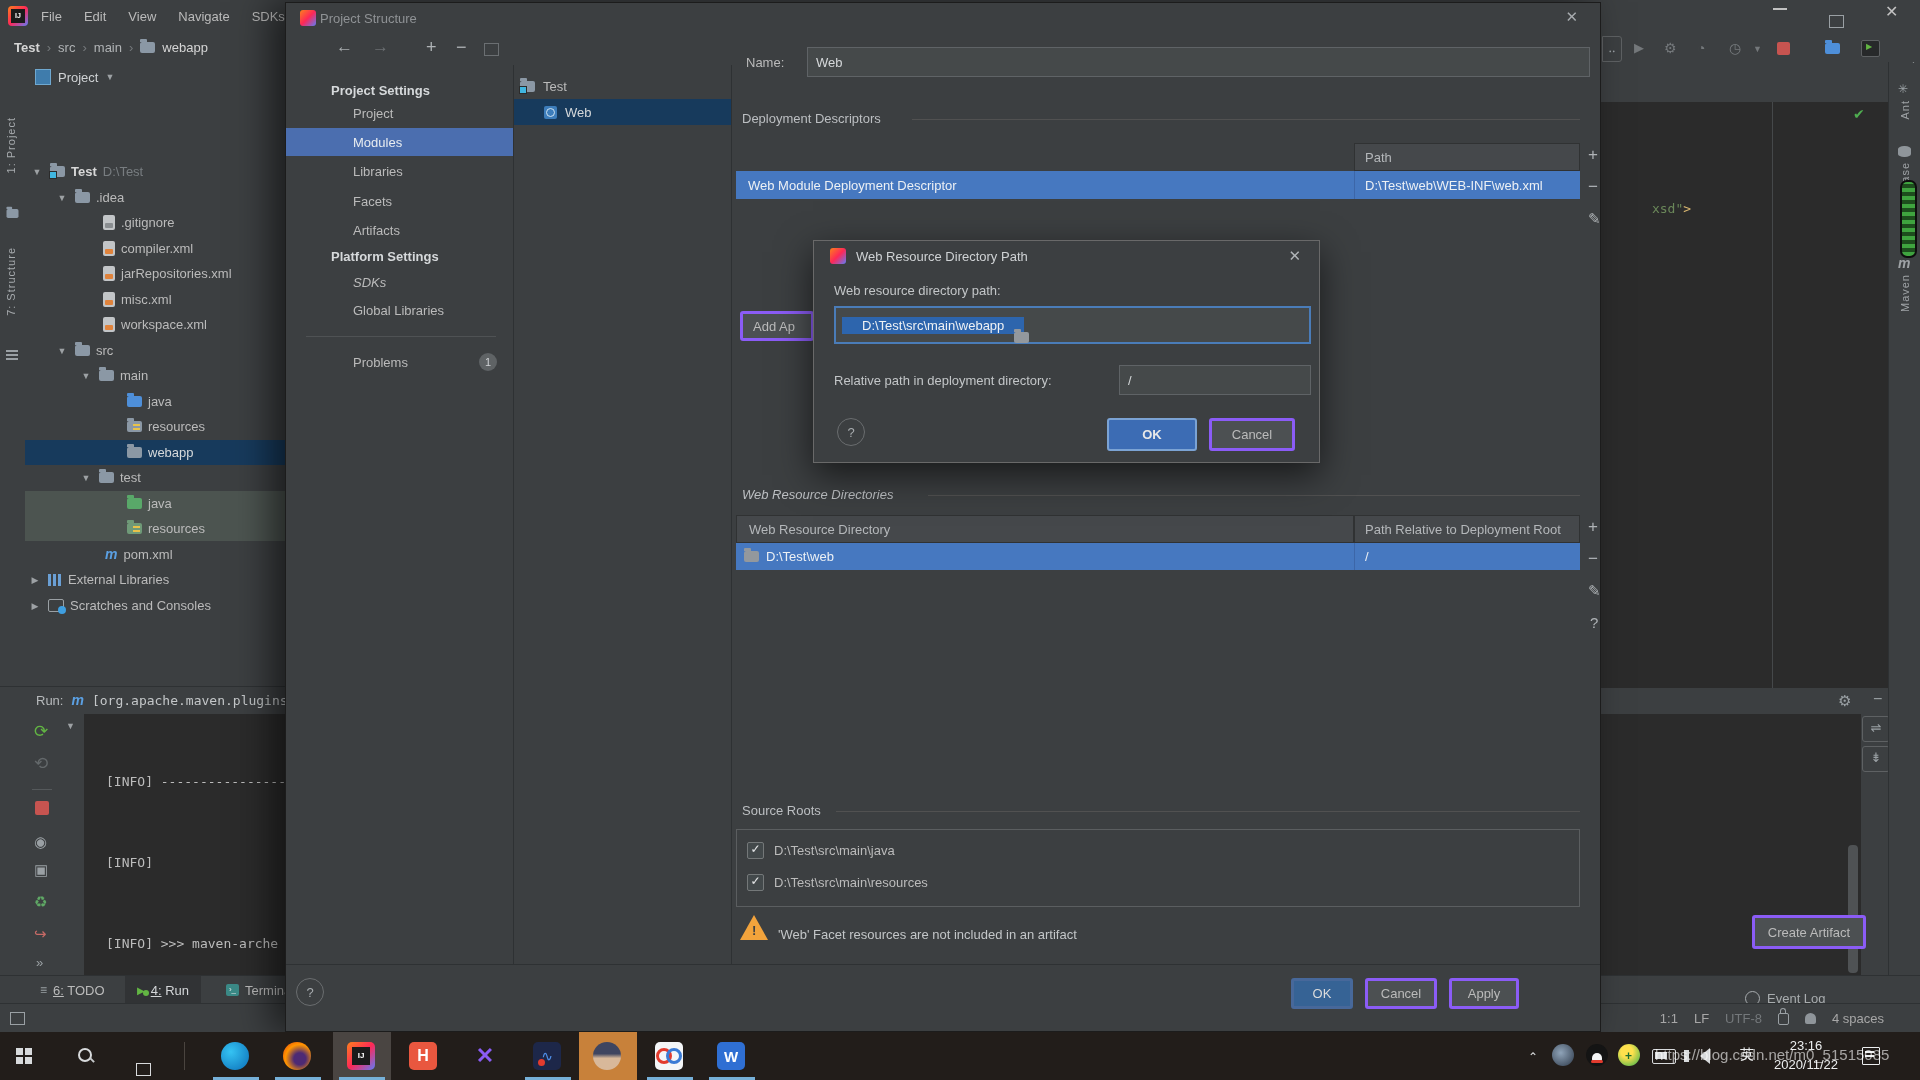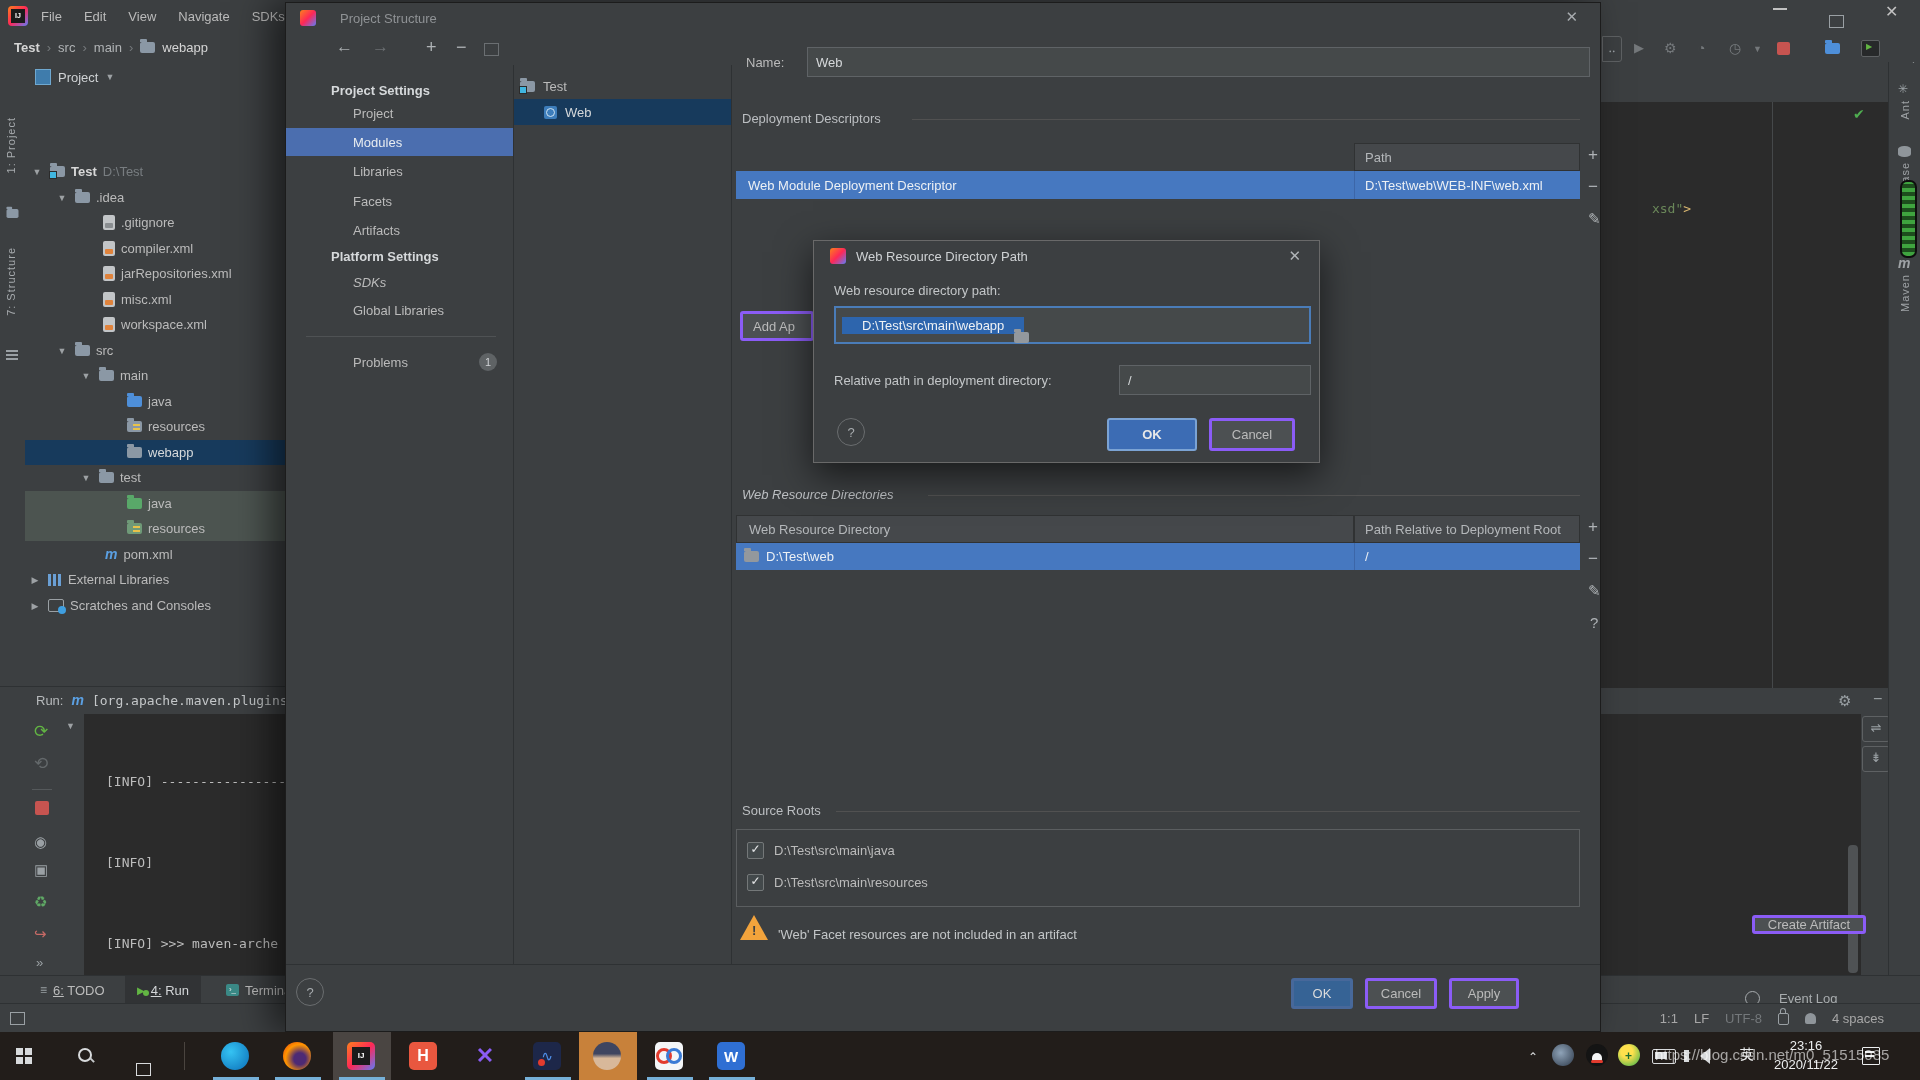--- a/index.html
+++ b/index.html
@@ -274,21 +274,21 @@
       <span class="tab-lbl">6: TODO</span>
     </div>
     <div class="abs flex" style="left:125px;top:0;height:28px;gap:6px;background:#313335;padding:0 12px;">
       <span style="color:#62b543;font-size:10px;position:relative;">▶<span style="position:absolute;right:-4px;bottom:0px;width:6px;height:6px;border-radius:50%;background:#62b543;"></span></span>
       <span class="tab-lbl" style="color:#d3d6d8;">4: Run</span>
     </div>
     <div class="abs flex" style="left:226px;top:0;height:28px;gap:6px;">
       <span style="width:13px;height:12px;background:#3b8a87;border-radius:2px;color:#e8e8e8;font-size:8px;line-height:12px;text-align:center;">›_</span>
       <span>Terminal</span>
     </div>
-    <div class="abs flex" style="left:1745px;top:0;height:44px;gap:19px;">
+    <div class="abs flex" style="left:1745px;top:0;height:44px;gap:7px;">
       <span class="ring"></span>
       <span style="color:#a8acae;">Event Log</span>
     </div>
   </div>
 
   <div class="abs" style="left:0;top:1003px;width:1920px;height:29px;background:#3c3f41;border-top:1px solid #2e3133;">
     <div class="abs winrect" style="left:10px;top:8px;"></div>
     <div class="abs flex" style="right:36px;top:0;height:29px;gap:16px;color:#a7a7a7;">
       <span>1:1</span>
       <span>LF</span>
@@ -296,21 +296,21 @@
       <span style="width:9px;height:10px;border:1.5px solid #9aa0a4;border-radius:2px;position:relative;">
           <span style="position:absolute;left:1px;top:-6px;width:4px;height:4px;border:1.5px solid #9aa0a4;border-bottom:none;border-radius:3px 3px 0 0;"></span>
         </span>
       <span style="width:11px;height:11px;background:#8f959a;border-radius:50% 50% 2px 2px;"></span>
       <span>4 spaces</span>
     </div>
   </div>
 
   <div class="abs" style="left:285px;top:2px;width:1316px;height:1030px;background:#3c3f41;border:1px solid #1c1c1c;box-shadow:-14px 0 34px rgba(0,0,0,.55);z-index:10;box-sizing:border-box;">
 
-    <div class="abs flex" style="left:0;top:0;width:100%;height:30px;gap:24px;padding-left:14px;box-sizing:border-box;">
+    <div class="abs flex" style="left:0;top:0;width:100%;height:30px;gap:4px;padding-left:14px;box-sizing:border-box;">
       <span style="width:16px;height:16px;border-radius:3px;background:linear-gradient(135deg,#fc801d,#fe2857 50%,#5f7bf8);flex:0 0 auto;"></span>
       <span style="color:#8f9295;">Project Structure</span>
       <span class="abs" style="right:22px;top:5px;color:#a7abae;font-size:15px;">✕</span>
     </div>
 
     <div class="abs" style="left:50px;top:34px;color:#a9adb0;font-size:17px;">←</div>
     <div class="abs" style="left:86px;top:34px;color:#6b6f72;font-size:17px;">→</div>
     <div class="abs" style="left:140px;top:34px;color:#afb3b6;font-size:18px;">+</div>
     <div class="abs" style="left:170px;top:34px;color:#afb3b6;font-size:18px;">−</div>
     <div class="abs winrect" style="left:198px;top:40px;border-color:#6b6f72;"></div>
@@ -398,21 +398,21 @@
         </div>
         <div class="flex" style="height:32px;gap:10px;padding-left:10px;">
           <span class="chk">✓</span>
           <span>D:\Test\src\main\resources</span>
         </div>
       </div>
 
       <div class="abs" style="left:8px;top:880px;width:0;height:0;border-left:14px solid transparent;border-right:14px solid transparent;border-bottom:25px solid #f2a33c;"></div>
       <div class="abs" style="left:20px;top:888px;color:#3c3f41;font-weight:bold;font-size:13px;">!</div>
       <div class="abs" style="left:46px;top:892px;color:#c3c6c8;">'Web' Facet resources are not included in an artifact</div>
-      <div class="abs btn" style="left:1020px;top:880px;width:114px;height:19px;">
+      <div class="abs btn" style="left:1020px;top:880px;width:114px;height:34px;">
         <span>Create Artifact</span>
       </div>
     </div>
 
     <div class="abs" style="left:0;top:961px;width:100%;height:1px;background:#2e3133;"></div>
     <div class="abs flex" style="left:10px;top:975px;width:26px;height:26px;border:1px solid #6a6d6f;border-radius:50%;justify-content:center;color:#a7abae;">
         <span>?</span>
       </div>
     <div class="abs btn btn-blue" style="left:1005px;top:975px;width:62px;height:31px;">
         <span>OK</span>

